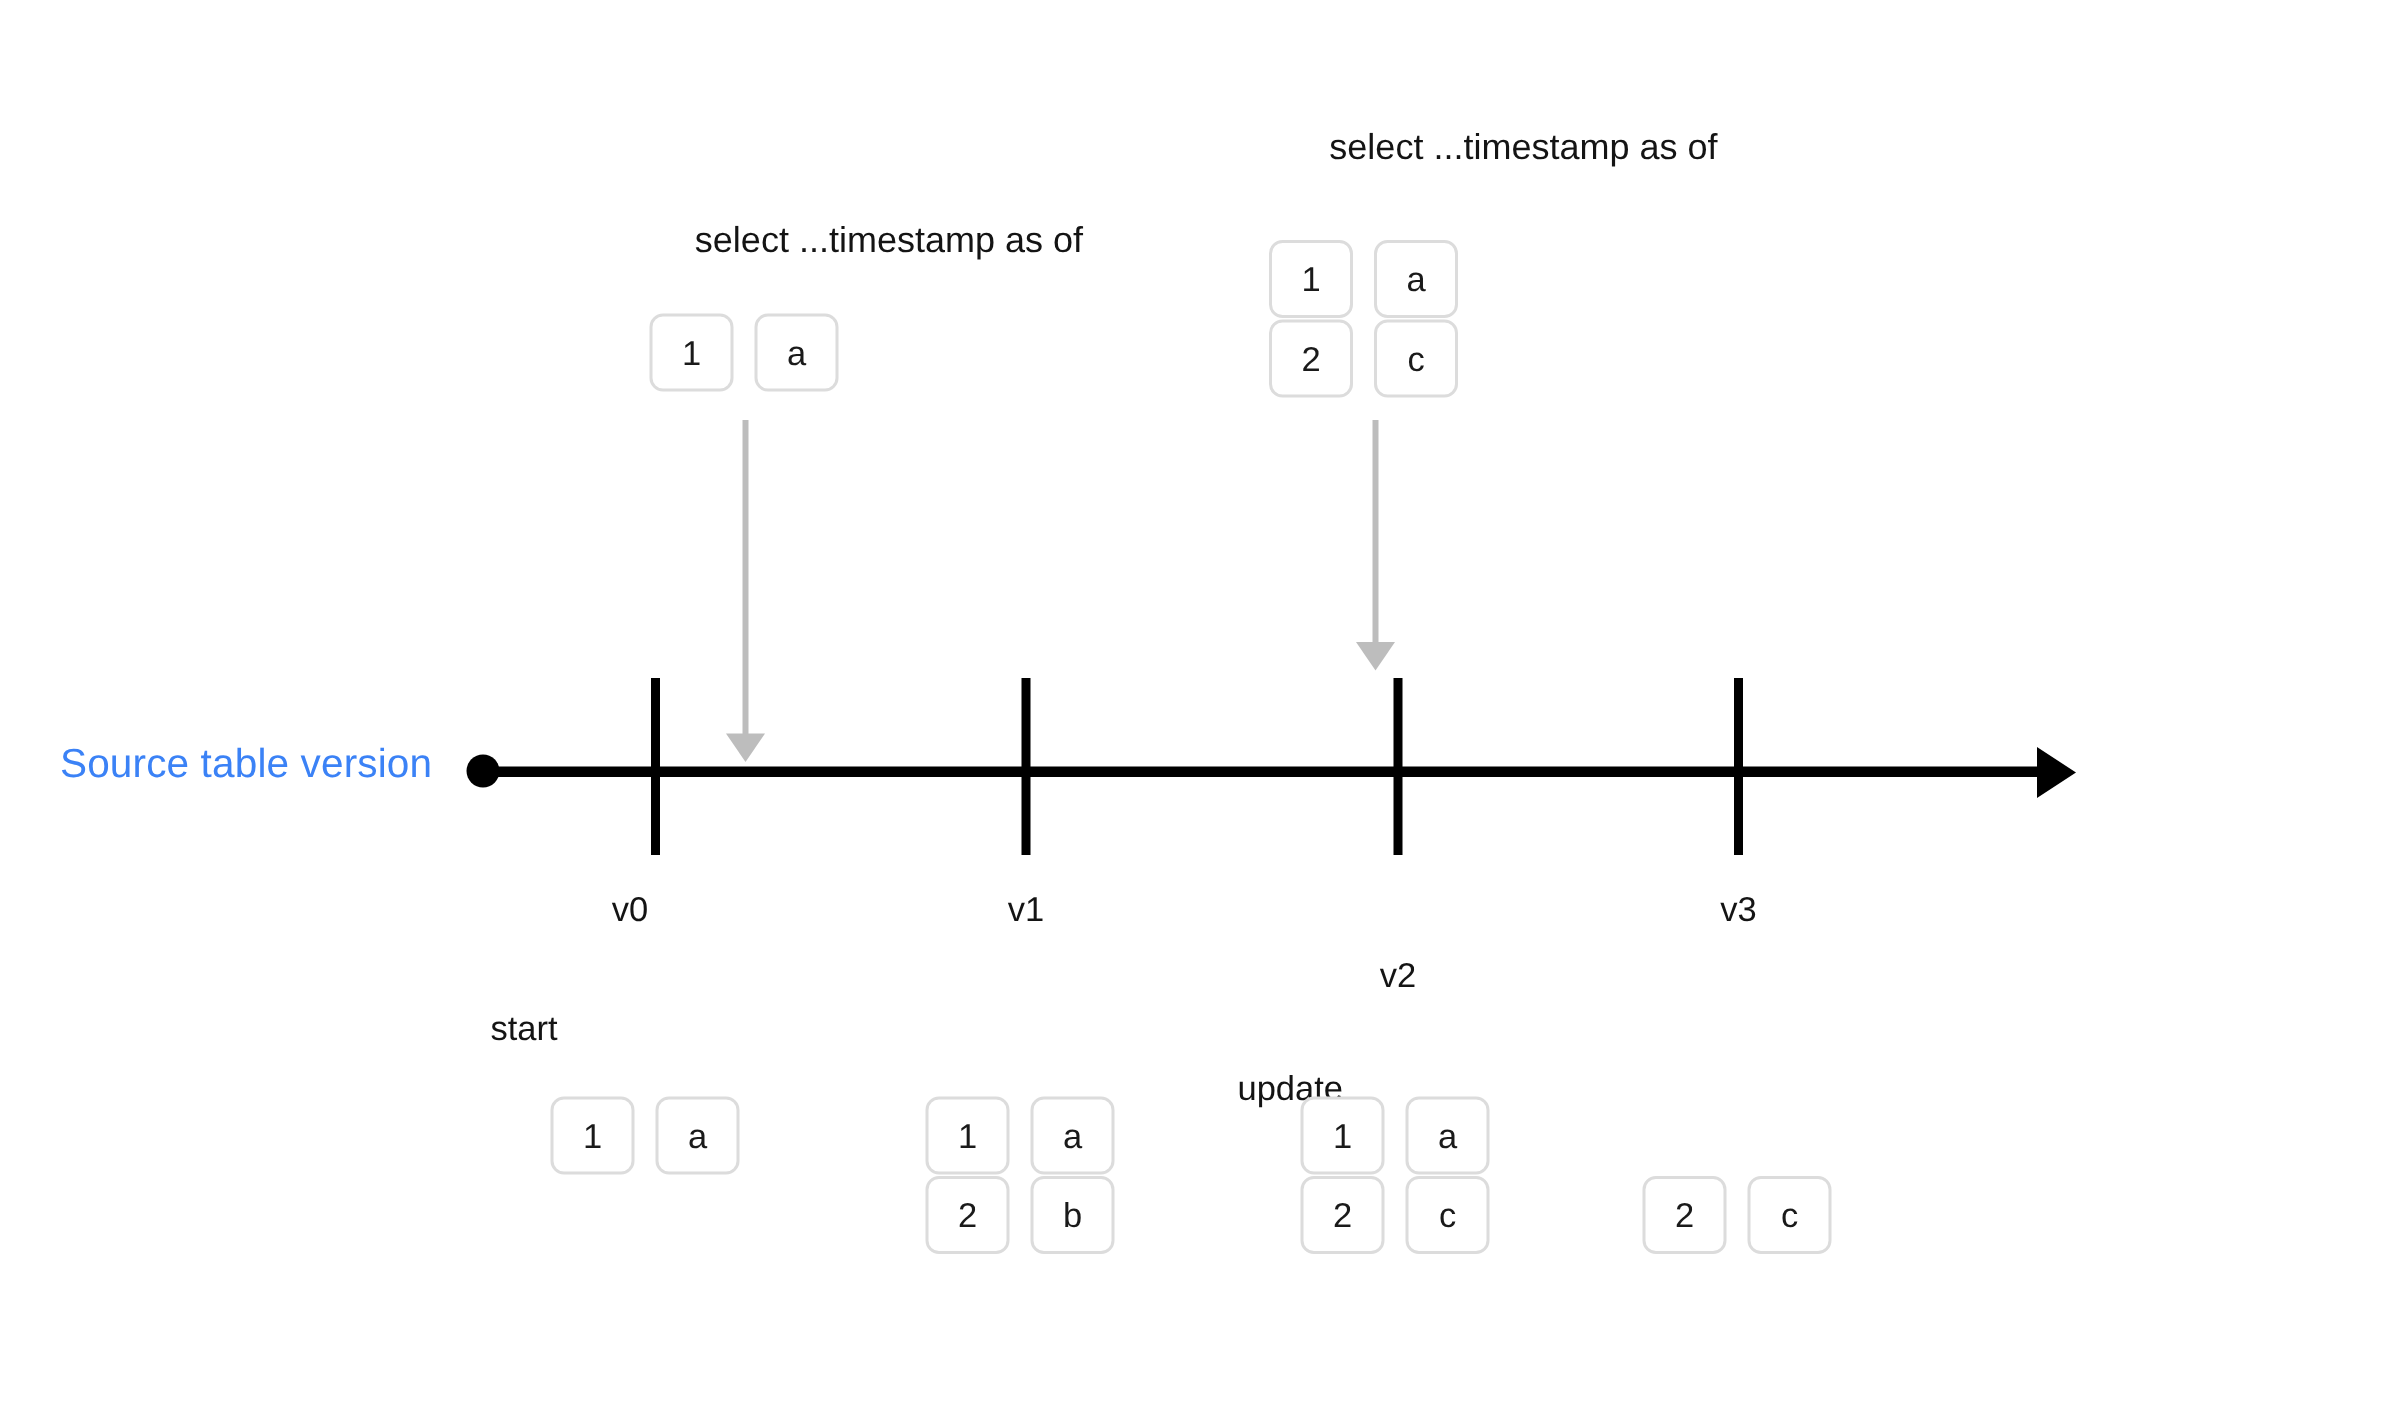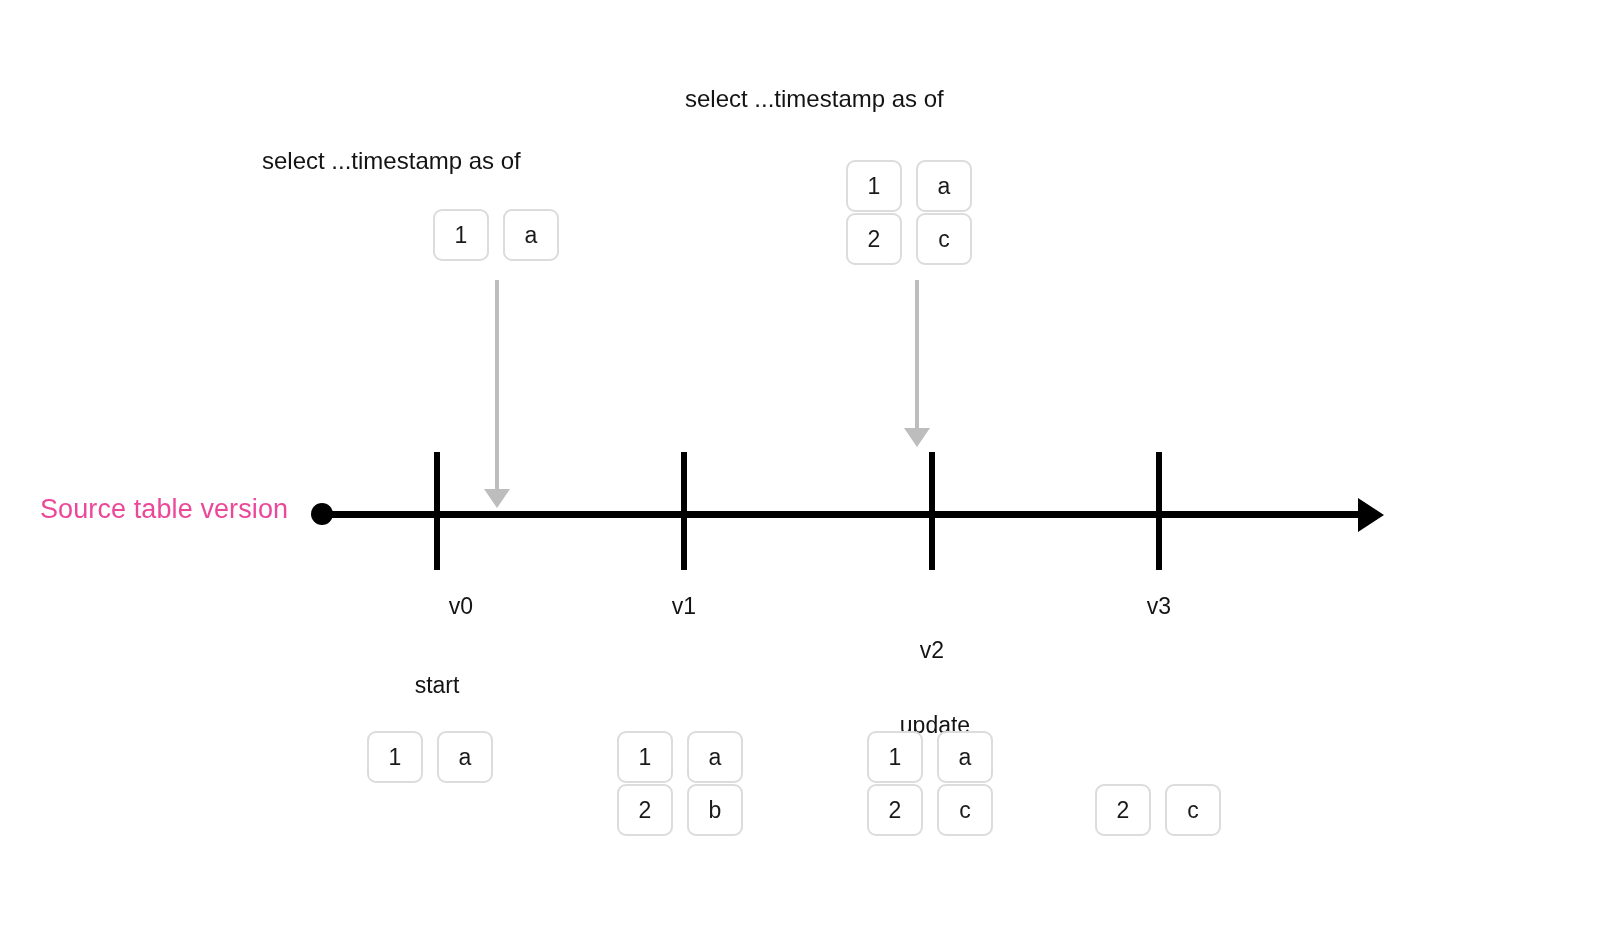--- a/index.html
+++ b/index.html
@@ -20,21 +20,21 @@
     overflow: hidden;
   }
 
   
   .axis-label {
     position: absolute;
     left: 40px;
     top: 492px;
     font-size: 27px;
     line-height: 34px;
-    color: #ec4899;
+    color: #3b82f6;
     white-space: nowrap;
     letter-spacing: 0.1px;
   }
   .axis-line {
     position: absolute;
     left: 322px;
     top: 511px;
     width: 1046px;
     height: 7px;
     background: #000000;
@@ -93,30 +93,30 @@
     font-size: 23px;
     line-height: 1;
     color: #1a1a1a;
   }
 
   
   .op-label {
     position: absolute;
     width: 220px;
     margin-left: -110px;
-    text-align: center;
+    text-align: left;
     font-size: 23px;
     line-height: 28px;
     color: #141414;
   }
   .select-label {
     position: absolute;
     width: 460px;
     margin-left: -230px;
-    text-align: left;
+    text-align: right;
     font-size: 24px;
     line-height: 30px;
     color: #141414;
     white-space: nowrap;
   }
 
   
   .q-arrow-shaft {
     position: absolute;
     width: 4px;
@@ -157,21 +157,21 @@
   <div class="axis-label">Source table version</div>
   <div class="axis-dot"></div>
   <div class="axis-line"></div>
   <div class="axis-arrowhead"></div>
 
   <div class="tick" style="left:434px;"></div>
   <div class="tick" style="left:681px;"></div>
   <div class="tick" style="left:929px;"></div>
   <div class="tick" style="left:1156px;"></div>
 
-  <div class="tick-label" style="left:461px;">v0</div>
+  <div class="tick-label" style="left:420px;">v0</div>
   <div class="tick-label" style="left:684px;">v1</div>
   <div class="tick-label" style="left:932px;margin-top:44px;">v2</div>
   <div class="tick-label" style="left:1159px;">v3</div>
 
   <div class="op-label" style="left:437px; top:671px;">start</div>
   <div class="op-label" style="left:935px; top:711px;">update</div>
 
   <div class="cell" style="left:367px; top:731px;">1</div>
   <div class="cell" style="left:437px; top:731px;">a</div>
 

